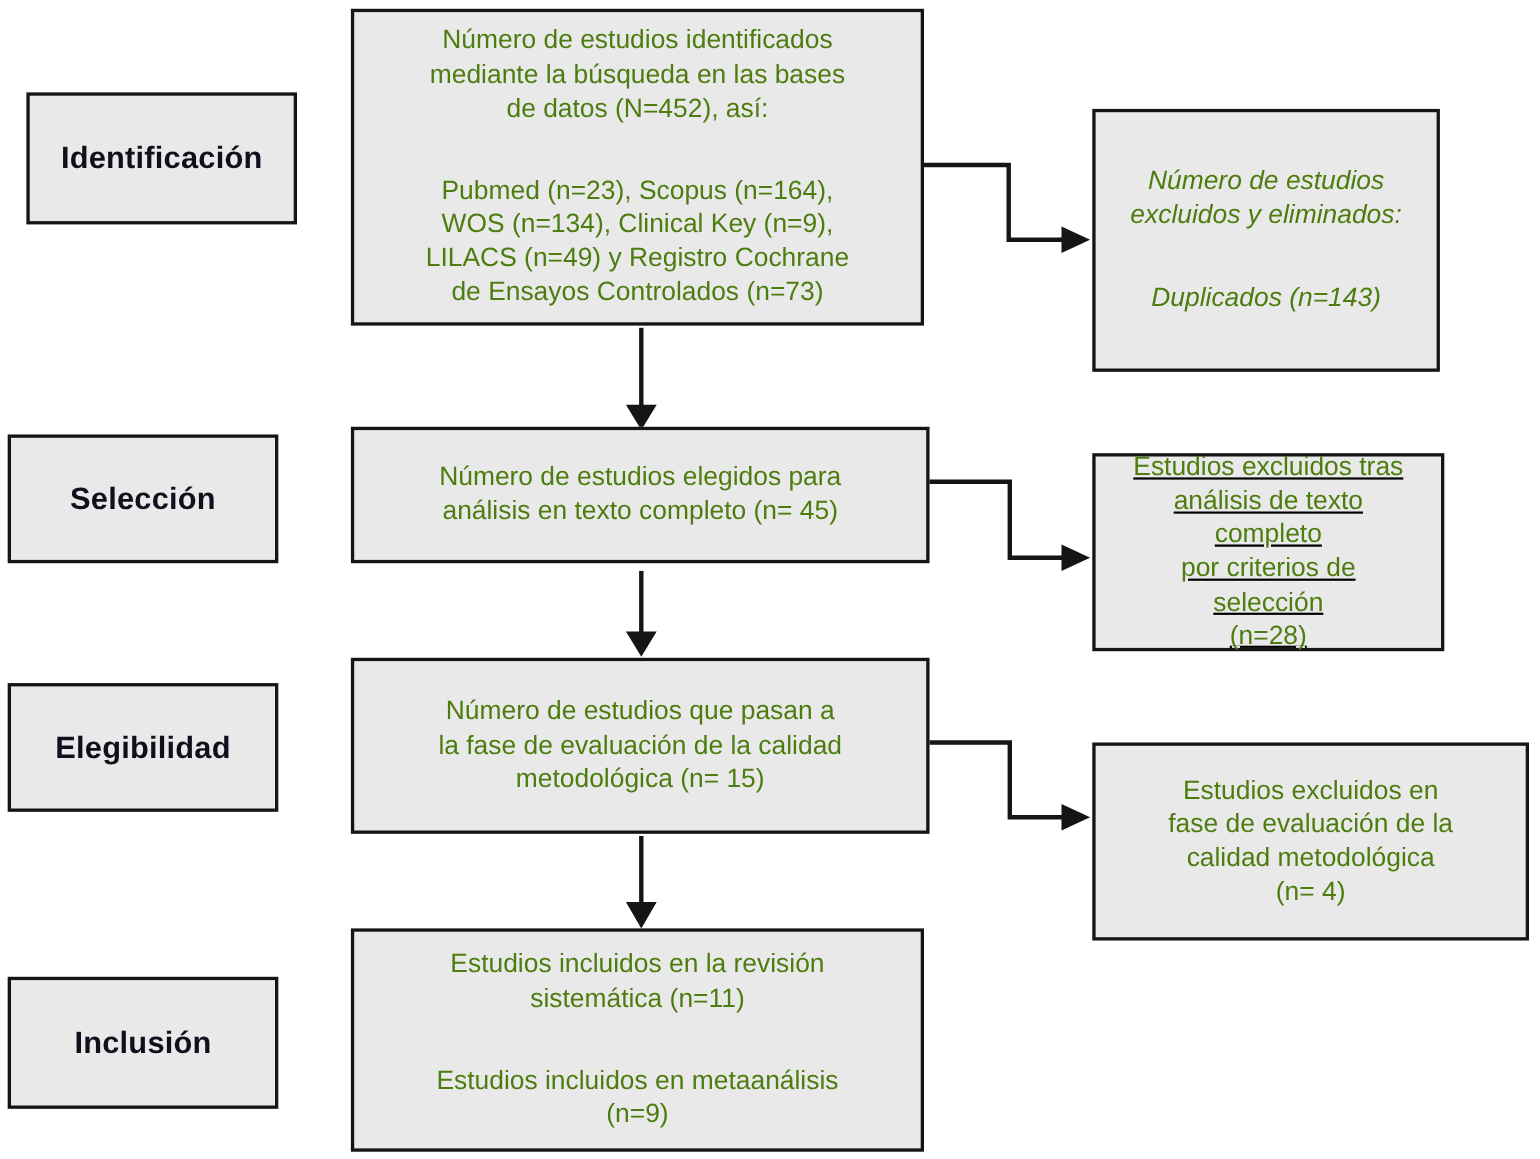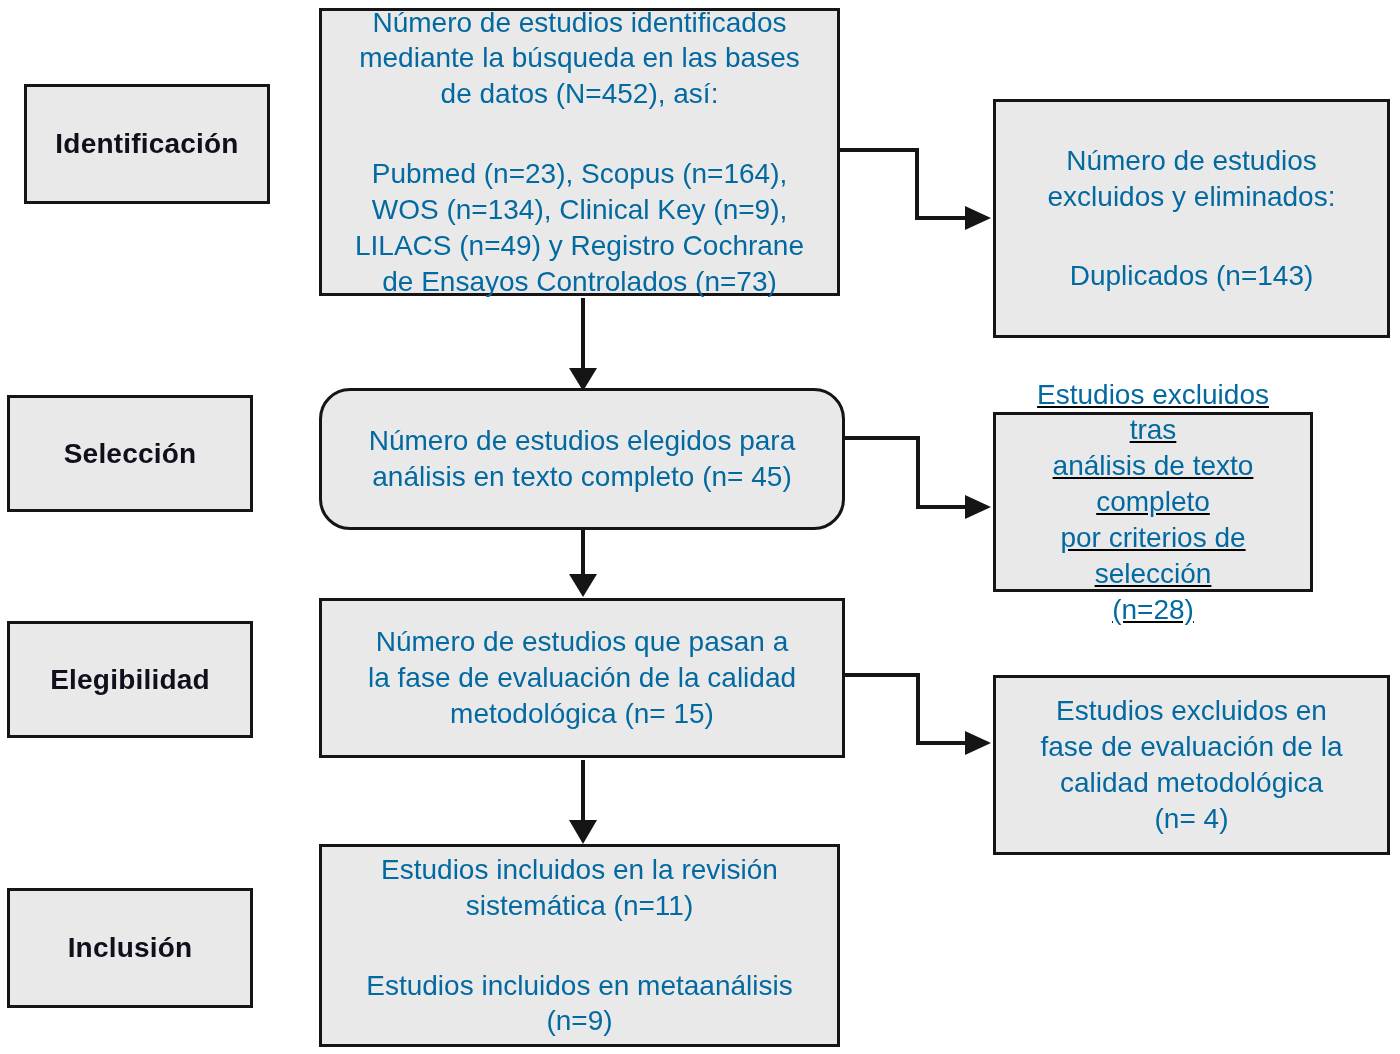--- a/index.html
+++ b/index.html
@@ -30,23 +30,23 @@
   }
   .stage-label {
     font-size: 28px;
     font-weight: bold;
     color: #10101c;
     letter-spacing: 0.2px;
     white-space: pre-line;
   }
   .para {
     margin: 16px;
-    font-size: 28px;
+    font-size: 24px;
     line-height: 1.28;
-    color: #0369a1;
+    color: #4d7c0f;
     white-space: pre-line;
   }
   .para + .para { margin-top: 28px; }
 </style>
 </head>
 <body>
 
 <div class="canvas">
 
   <svg class="connectors" viewBox="0 0 1400 1054" xmlns="http://www.w3.org/2000/svg">
@@ -97,39 +97,39 @@
   <div class="box" style="left:319px; top:8px; width:521px; height:288px; padding:6px 14px;">
     <p class="para">Número de estudios identificados
 mediante la búsqueda en las bases
 de datos (N=452), así:</p>
     <p class="para">Pubmed (n=23), Scopus (n=164),
 WOS (n=134), Clinical Key (n=9),
 LILACS (n=49) y Registro Cochrane
 de Ensayos Controlados (n=73)</p>
   </div>
 
-  <div class="box" style="left:319px; top:388px; width:526px; height:142px; padding:6px 14px;border-radius:31px;">
+  <div class="box" style="left:319px; top:388px; width:526px; height:124px; padding:6px 14px;">
     <p class="para">Número de estudios elegidos para
 análisis en texto completo (n= 45)</p>
   </div>
 
   <div class="box" style="left:319px; top:598px; width:526px; height:160px; padding:6px 0;">
     <p class="para">Número de estudios que pasan a
 la fase de evaluación de la calidad
 metodológica (n= 15)</p>
   </div>
 
   <div class="box" style="left:319px; top:844px; width:521px; height:203px; padding:6px 4px;">
     <p class="para">Estudios incluidos en la revisión
 sistemática (n=11)</p>
     <p class="para">Estudios incluidos en metaanálisis
 (n=9)</p>
   </div>
 
-  <div class="box" style="left:993px; top:99px; width:397px; height:239px; padding:6px 14px;">
+  <div class="box" style="left:993px; top:99px; width:316px; height:239px; padding:6px 14px;font-style:italic;">
     <p class="para">Número de estudios
 excluidos y eliminados:</p>
     <p class="para">Duplicados (n=143)</p>
   </div>
 
   <div class="box" style="left:993px; top:412px; width:320px; height:180px; padding:6px 14px;text-decoration:underline;">
     <p class="para">Estudios excluidos tras
 análisis de texto completo
 por criterios de selección
 (n=28)</p>

